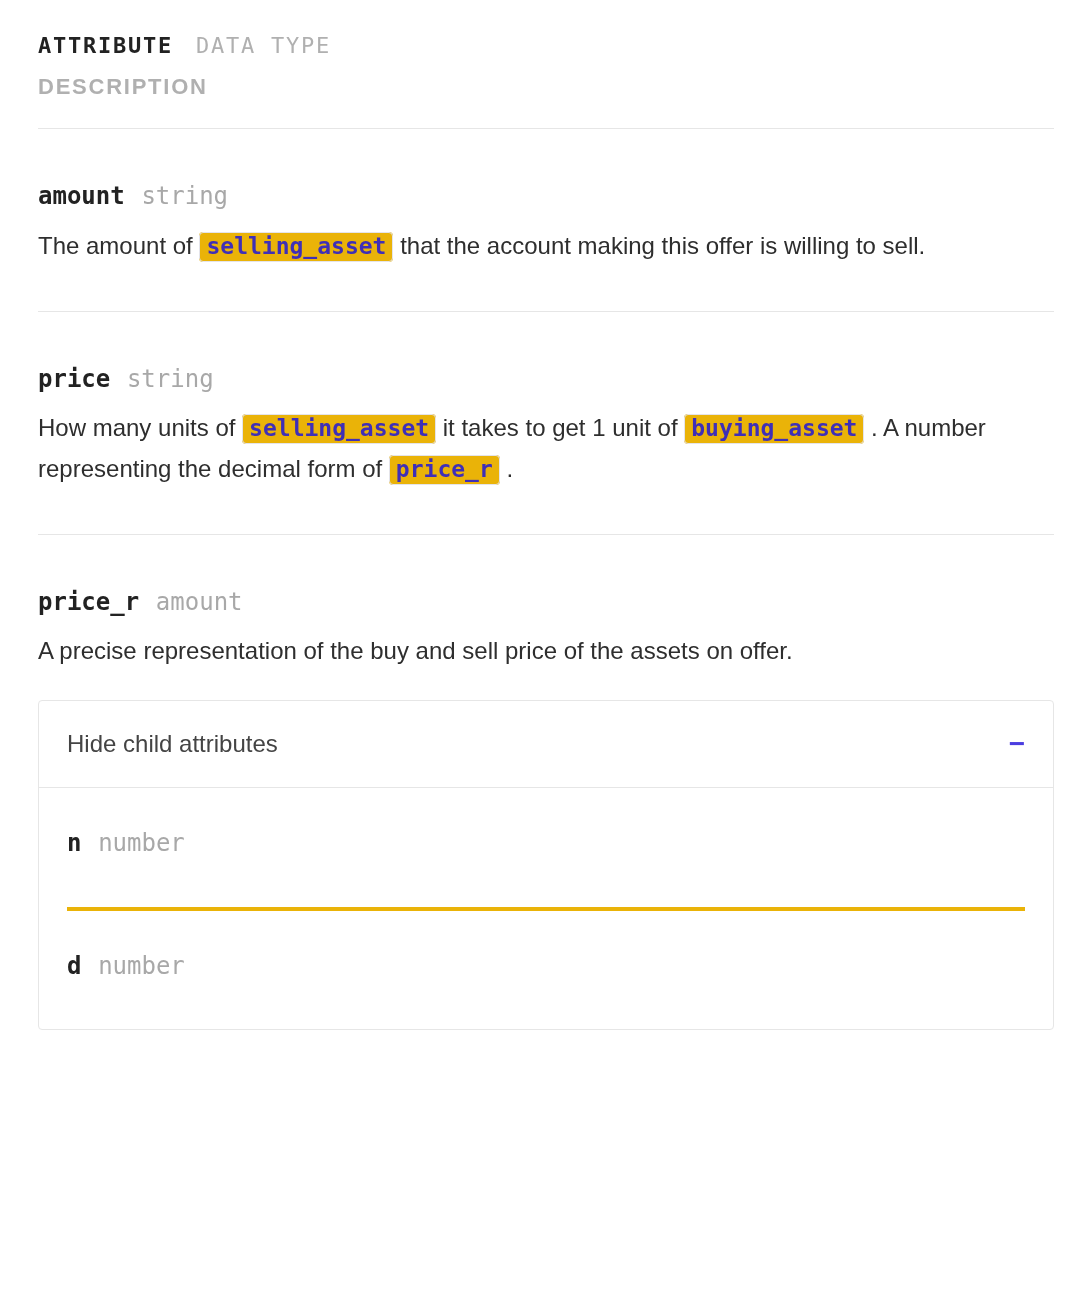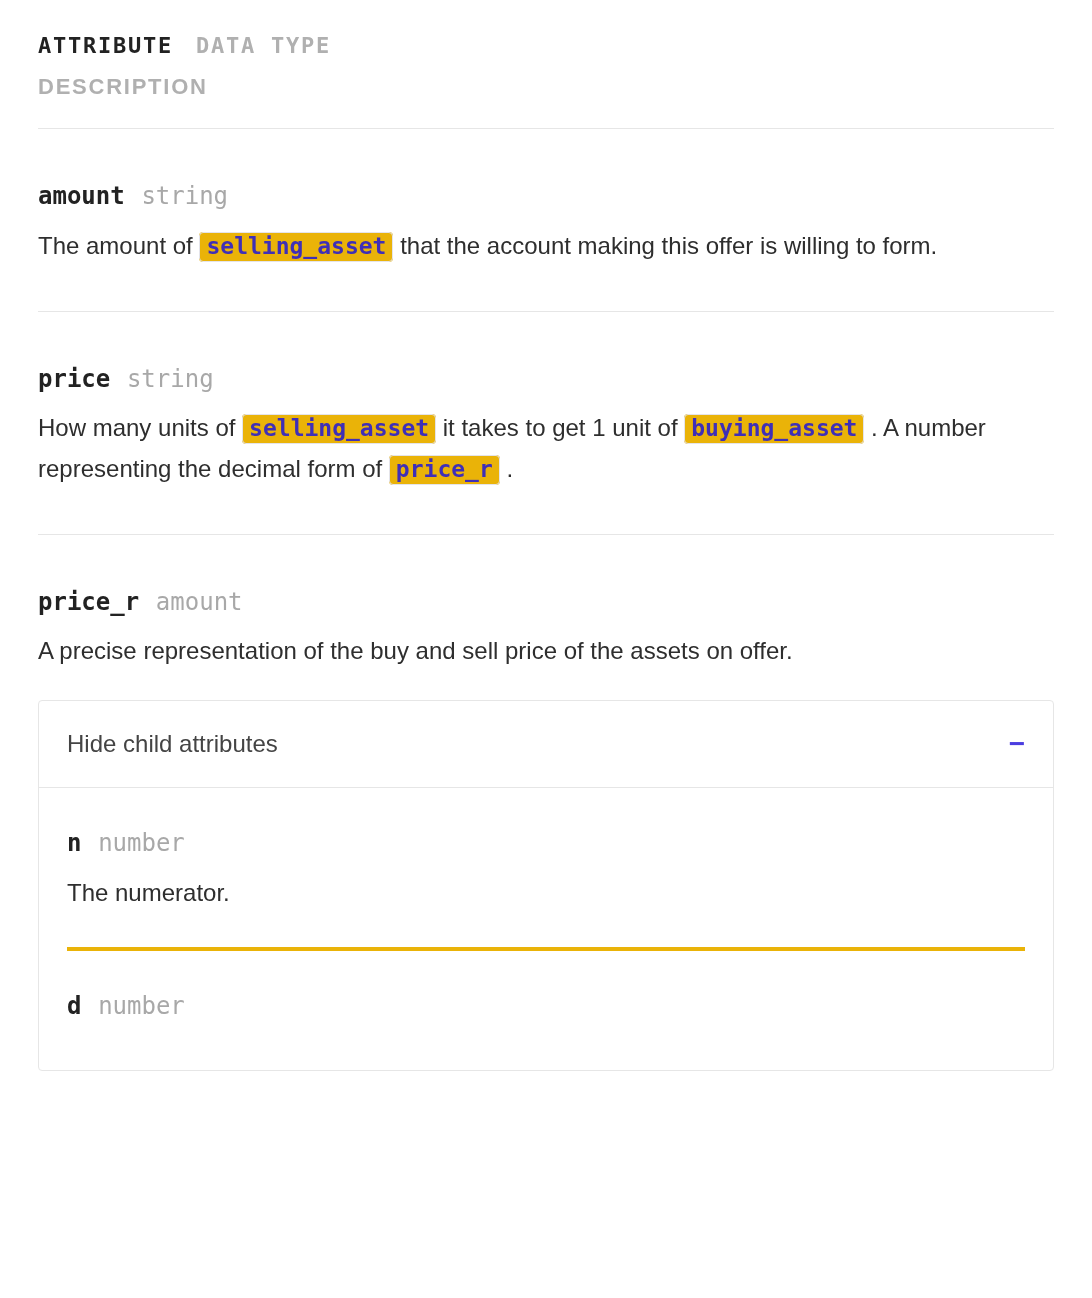--- a/index.html
+++ b/index.html
@@ -23,21 +23,21 @@
     font-family: "SFMono-Regular", ui-monospace, Menlo, Consolas, monospace;
     font-size: 22px;
     margin-bottom: 6px;
   }
   .header-attribute {
     color: #222;
     font-weight: 700;
   }
   .header-faded {
     color: #b0b0b0;
-    font-weight: 700;
+    font-weight: 400;
     margin-left: 8px;
   }
   .header-description {
     color: #b0b0b0;
     font-weight: 600;
     font-family: -apple-system, BlinkMacSystemFont, "Segoe UI", Helvetica, Arial, sans-serif;
     text-transform: uppercase;
     letter-spacing: 0.08em;
     font-size: 22px;
     margin-top: 4px;
@@ -126,21 +126,21 @@
 <hr class="divider">
 
 <div class="attr-block">
   <div class="attr-header">
     <span class="attr-name">amount</span>
     <span class="attr-type">string</span>
   </div>
   <div class="attr-desc">
     <span>The amount of </span>
     <code class="inline-code">selling_asset</code>
-    <span> that the account making this offer is willing to form.</span>
+    <span> that the account making this offer is willing to sell.</span>
   </div>
 </div>
 
 <hr class="divider">
 
 <div class="attr-block">
   <div class="attr-header">
     <span class="attr-name">price</span>
     <span class="attr-type">string</span>
   </div>
@@ -168,21 +168,20 @@
     <div class="child-toggle">
       <span>Hide child attributes</span>
       <span class="minus">−</span>
     </div>
     <div class="child-body">
       <div class="child-attr">
         <div class="attr-header">
           <span class="attr-name">n</span>
           <span class="attr-type">number</span>
         </div>
-        <div class="attr-desc">The numerator.</div>
       </div>
       <div class="child-attr">
         <div class="attr-header">
           <span class="attr-name">d</span>
           <span class="attr-type">number</span>
         </div>
       </div>
     </div>
   </div>
 </div>

